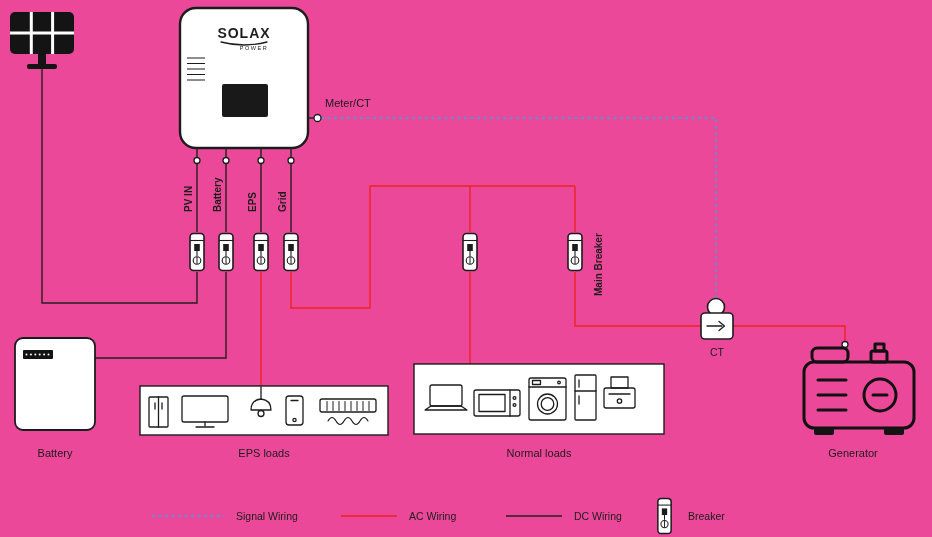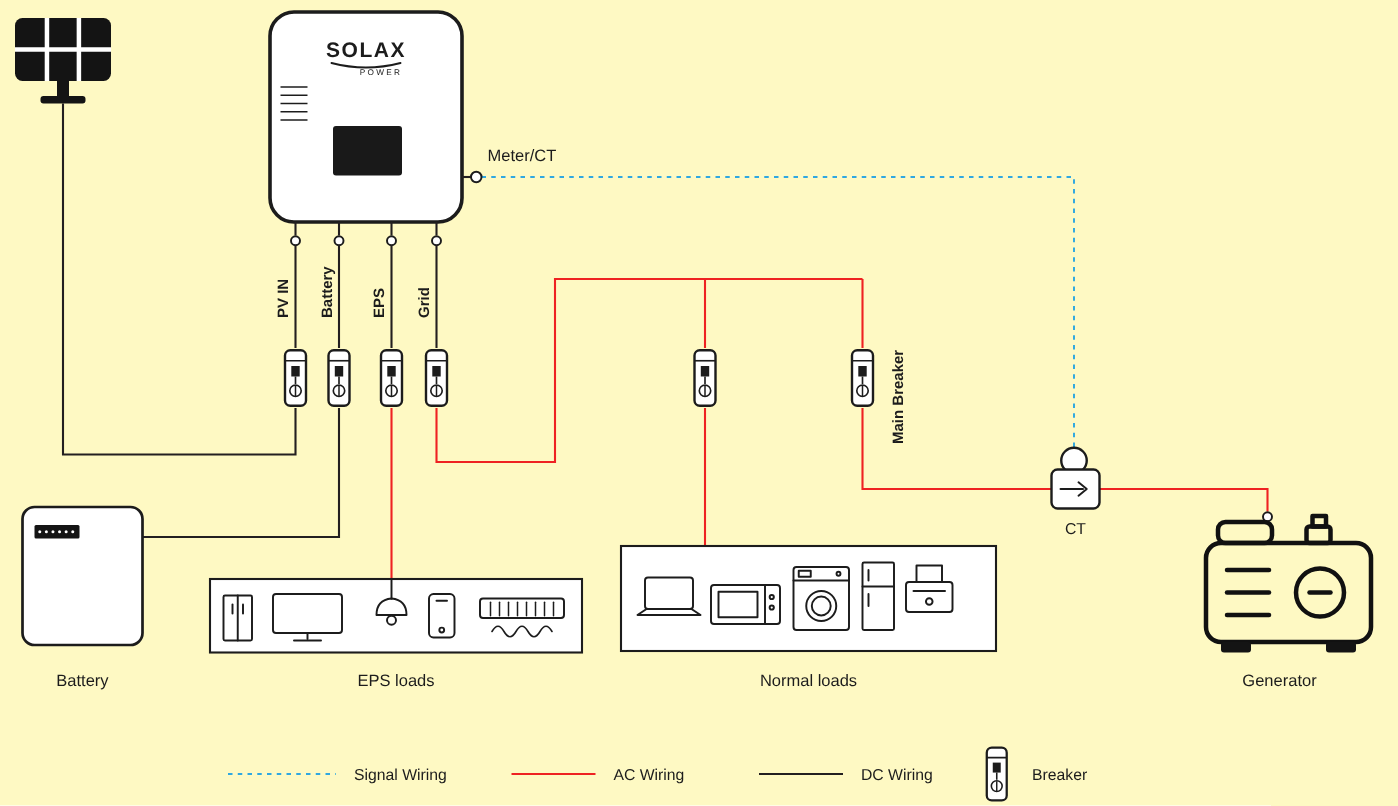--- a/index.html
+++ b/index.html
@@ -1,16 +1,16 @@
 <!DOCTYPE html>
 <html style="--signal: #2fa8e1; --ac: #ee2222; --dc: #231f20;"><head>
 <meta charset="utf-8">
 <style>
   html,body{margin:0;padding:0;background:#fff;}
-  .canvas{position:relative;width:932px;height:537px;background:#fef9c3;overflow:hidden;
+  .canvas{position:relative;width:932px;height:537px;background:#ec4899;overflow:hidden;
           font-family:"Liberation Sans",sans-serif;}
   svg{display:block;}
   svg text{font-family:"Liberation Sans",sans-serif;fill:#1c1c1c;}
   .outline{fill:#fff;stroke:#1c1c1c;}
   .filldark{fill:#141414;stroke:none;}
   .wire-dc{fill:none;stroke:var(--dc,#231f20);stroke-width:1.4;}
   .wire-ac{fill:none;stroke:var(--ac,#ee2222);stroke-width:1.4;}
   .wire-signal{fill:none;stroke:var(--signal,#2fa8e1);stroke-width:1.3;stroke-dasharray:3 3.5;}
   .node{fill:#fff;stroke:#1c1c1c;stroke-width:1.3;}
   .icon{fill:none;stroke:#1c1c1c;stroke-width:1.3;stroke-linecap:round;stroke-linejoin:round;}

